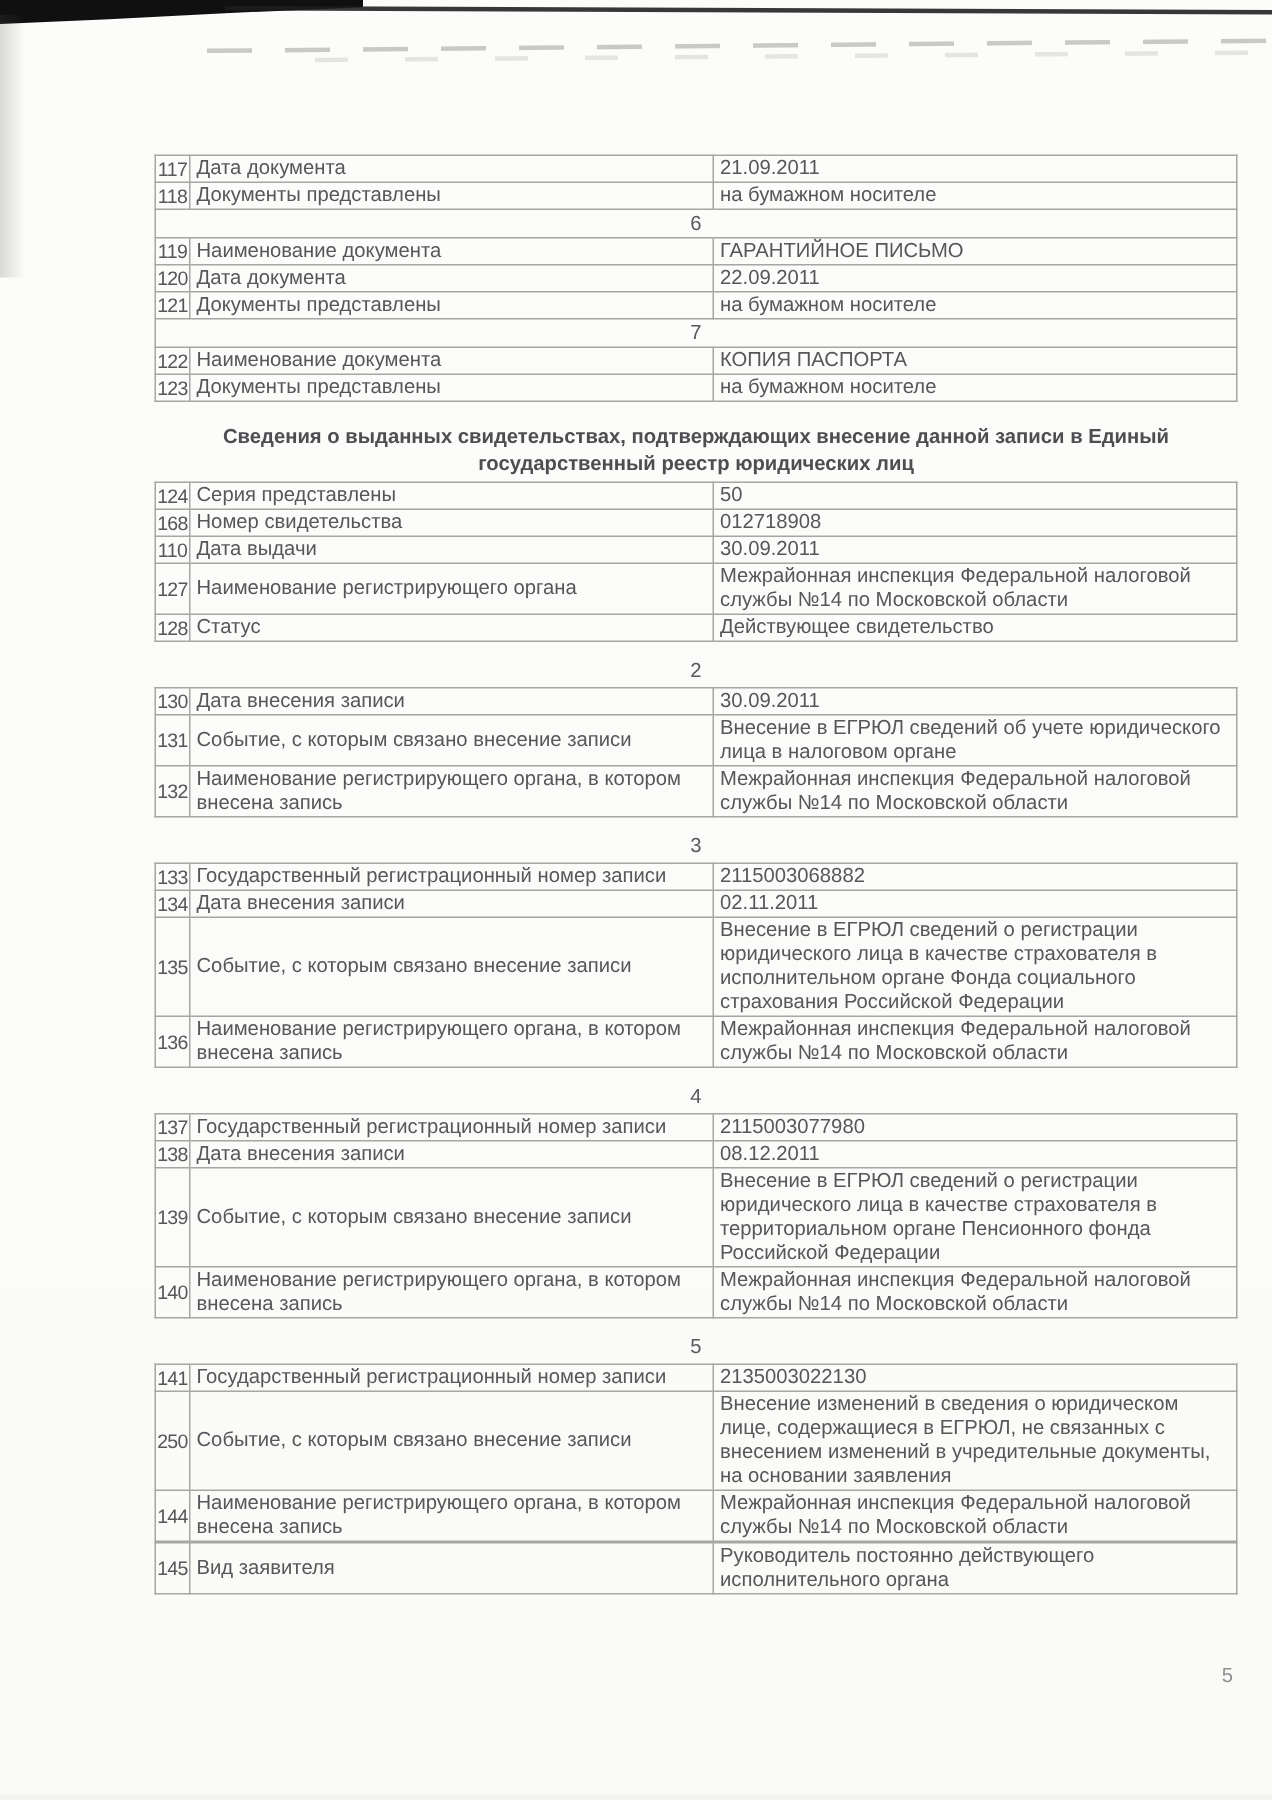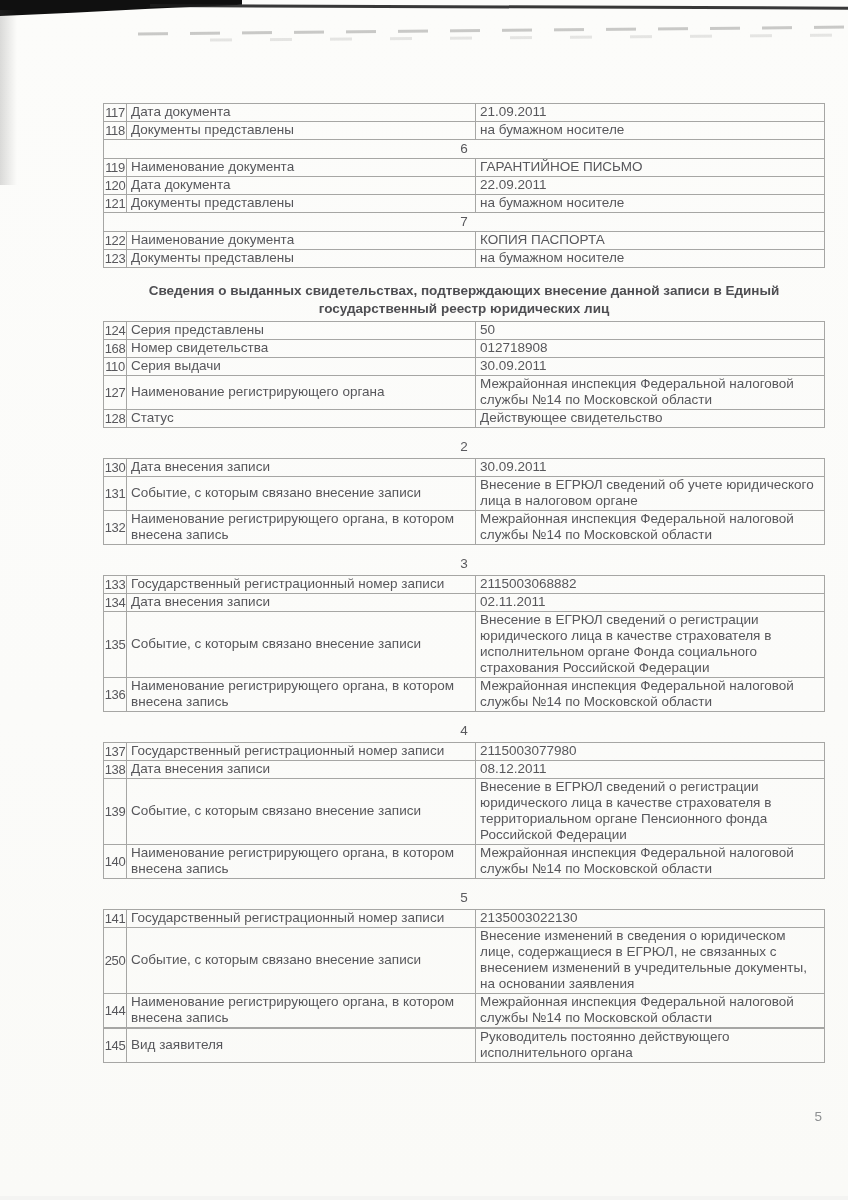--- a/index.html
+++ b/index.html
@@ -163,21 +163,21 @@
             <td class="label-cell">Серия представлены</td>
             <td class="value-cell">50</td>
           </tr>
           <tr class="field-row">
             <td class="num-cell">168</td>
             <td class="label-cell">Номер свидетельства</td>
             <td class="value-cell">012718908</td>
           </tr>
           <tr class="field-row">
             <td class="num-cell">110</td>
-            <td class="label-cell">Серия выдачи</td>
+            <td class="label-cell">Дата выдачи</td>
             <td class="value-cell">30.09.2011</td>
           </tr>
           <tr class="field-row">
             <td class="num-cell">127</td>
             <td class="label-cell">Наименование регистрирующего органа</td>
             <td class="value-cell">Межрайонная инспекция Федеральной налоговой службы №14 по Московской области</td>
           </tr>
           <tr class="field-row">
             <td class="num-cell">128</td>
             <td class="label-cell">Статус</td>

